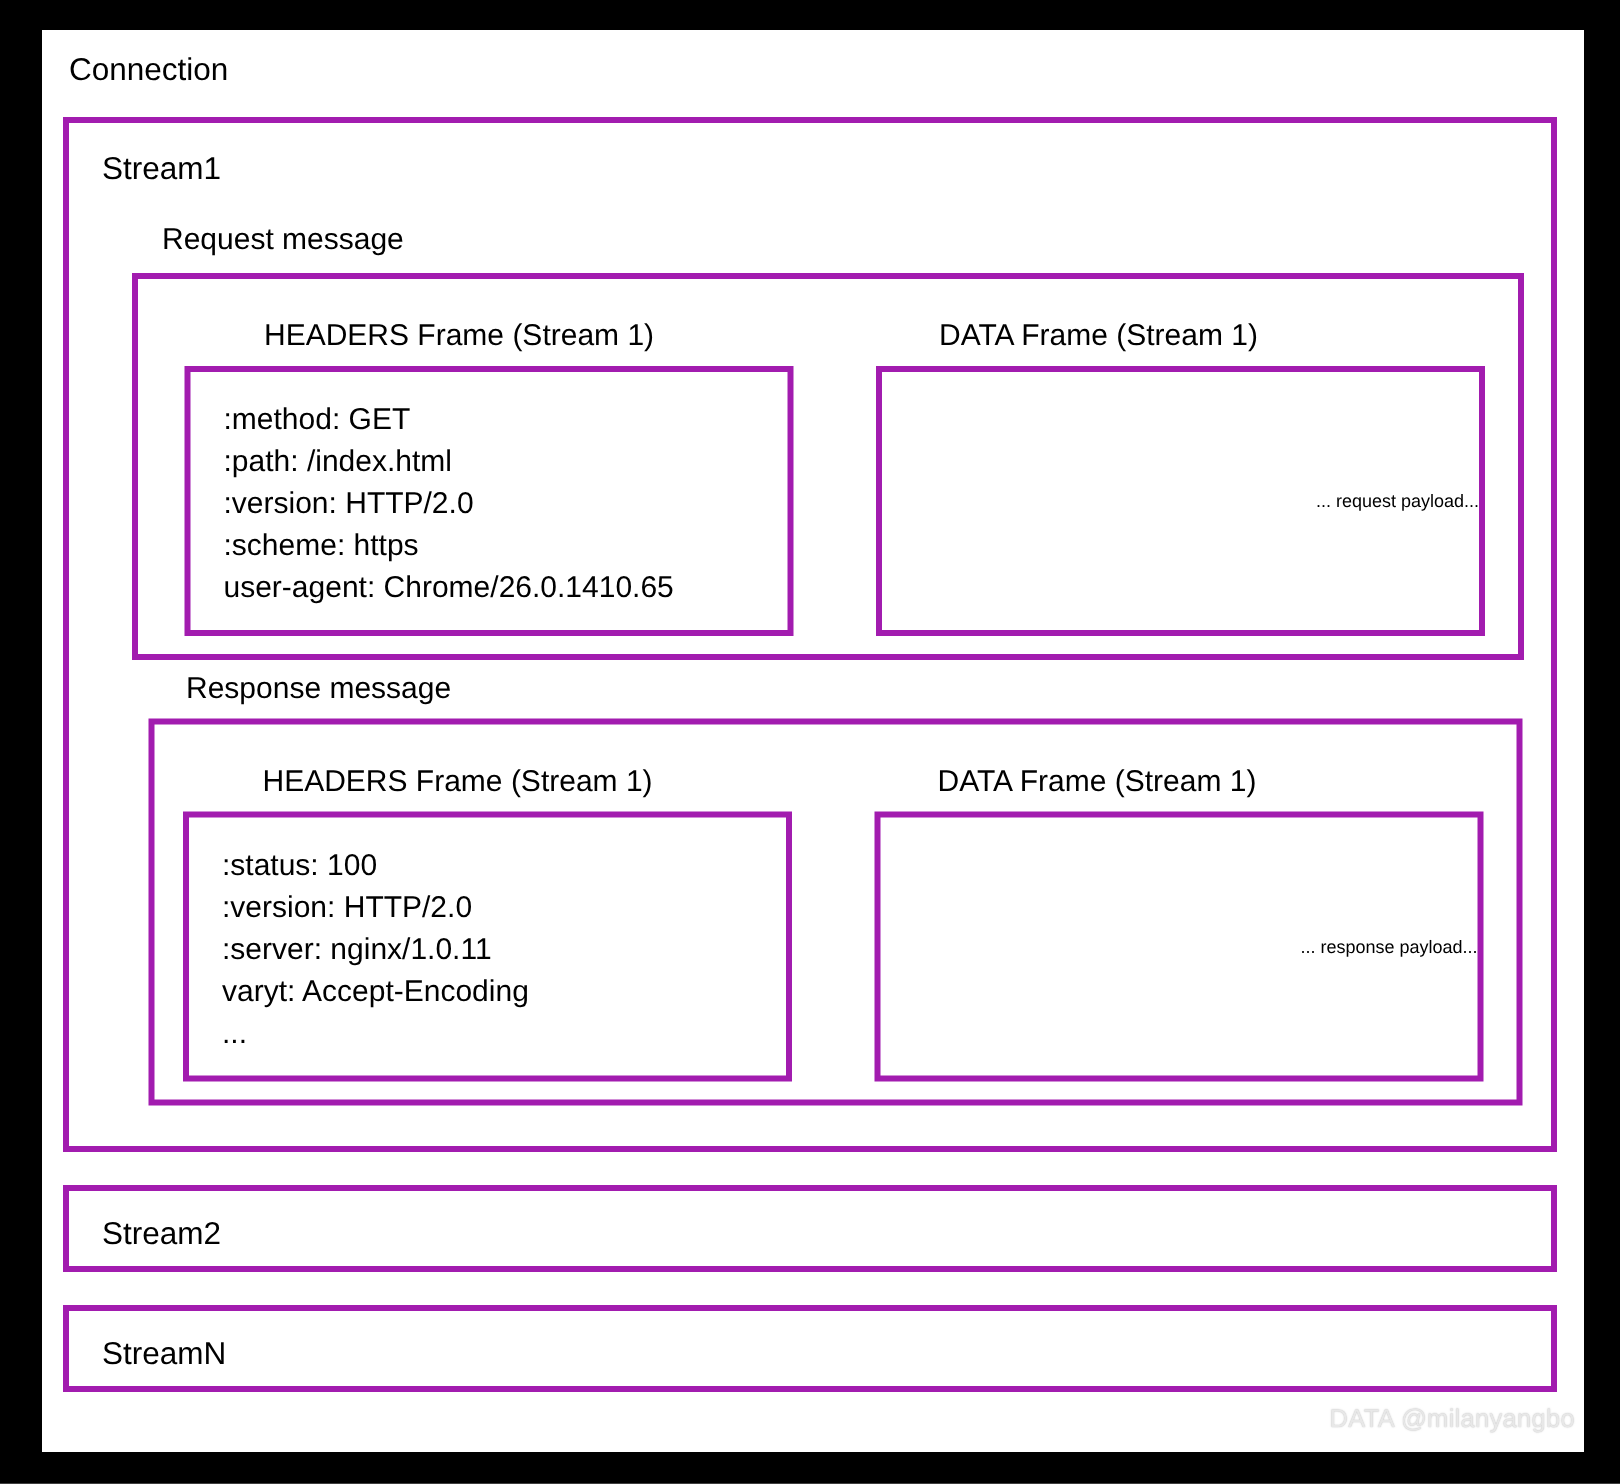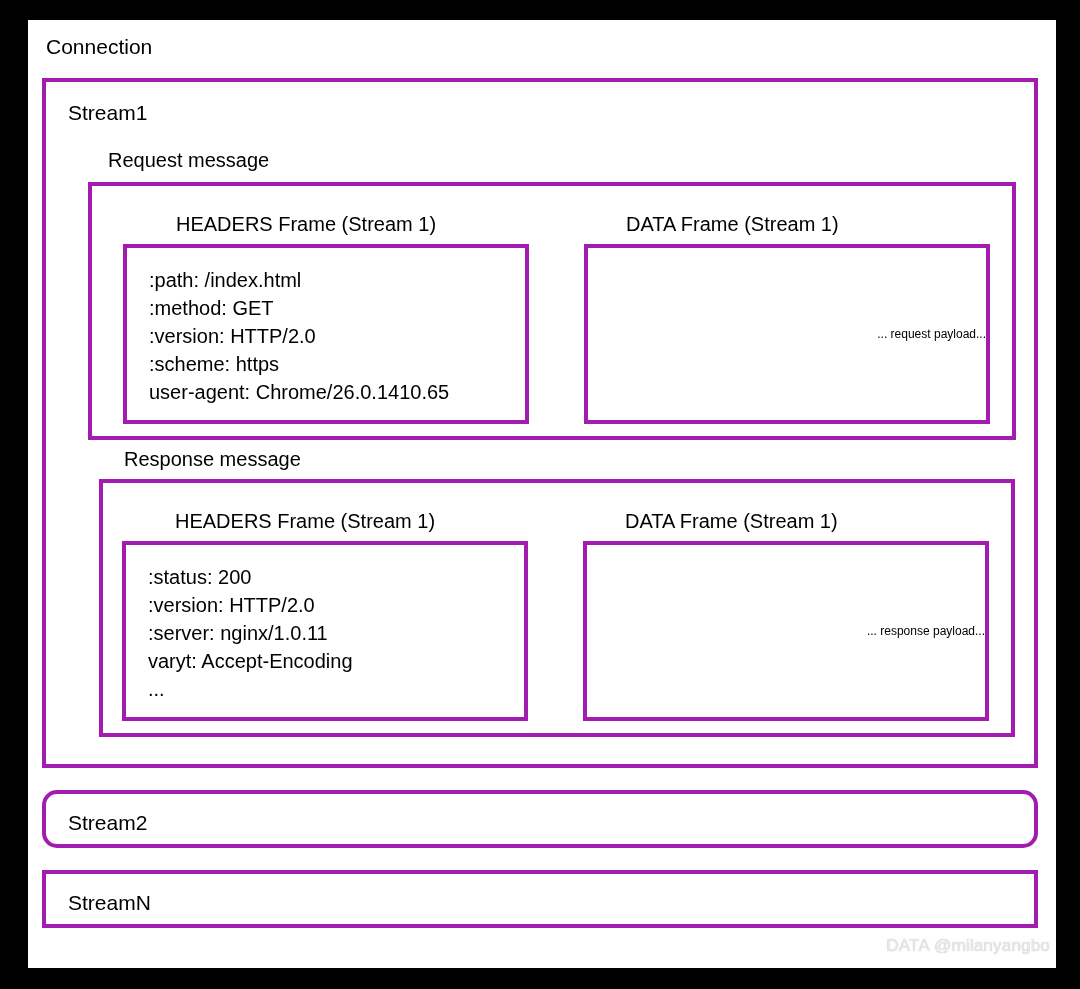--- a/index.html
+++ b/index.html
@@ -155,21 +155,21 @@
     font-size: 12px;
     color: #000000;
   }
 
   
   .stream-bar {
     left: 14px;
     width: 996px;
     height: 58px;
   }
-  .stream2-bar { top: 770px; border-radius: 15px; }
+  .stream2-bar { top: 770px; }
   .streamn-bar { top: 850px; }
   .stream-bar-title {
     left: 22px;
     top: 18px;
     font-size: 21px;
   }
 
   
   .watermark {
     position: absolute;
@@ -194,22 +194,22 @@
     <div class="label stream1-title">Stream1</div>
 
     <div class="label request-title">Request message</div>
 
     <div class="box request-box">
 
       <div class="frame-label req-headers-label">HEADERS Frame (Stream 1)</div>
 
       <div class="box req-headers-box">
         <div class="field-list">
+          <div class="field-line">:method: GET</div>
           <div class="field-line">:path: /index.html</div>
-          <div class="field-line">:method: GET</div>
           <div class="field-line">:version: HTTP/2.0</div>
           <div class="field-line">:scheme: https</div>
           <div class="field-line">user-agent: Chrome/26.0.1410.65</div>
         </div>
       </div>
 
       <div class="frame-label req-data-label">DATA Frame (Stream 1)</div>
 
       <div class="box req-data-box">
         <div class="payload-text">... request payload...</div>
@@ -218,21 +218,21 @@
     </div>
 
     <div class="label response-title">Response message</div>
 
     <div class="box response-box">
 
       <div class="frame-label res-headers-label">HEADERS Frame (Stream 1)</div>
 
       <div class="box res-headers-box">
         <div class="field-list">
-          <div class="field-line">:status: 200</div>
+          <div class="field-line">:status: 100</div>
           <div class="field-line">:version: HTTP/2.0</div>
           <div class="field-line">:server: nginx/1.0.11</div>
           <div class="field-line">varyt: Accept-Encoding</div>
           <div class="field-line">...</div>
         </div>
       </div>
 
       <div class="frame-label res-data-label">DATA Frame (Stream 1)</div>
 
       <div class="box res-data-box">

